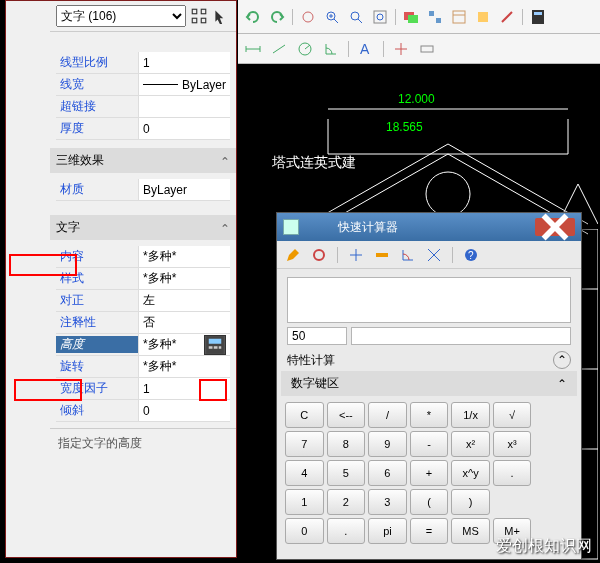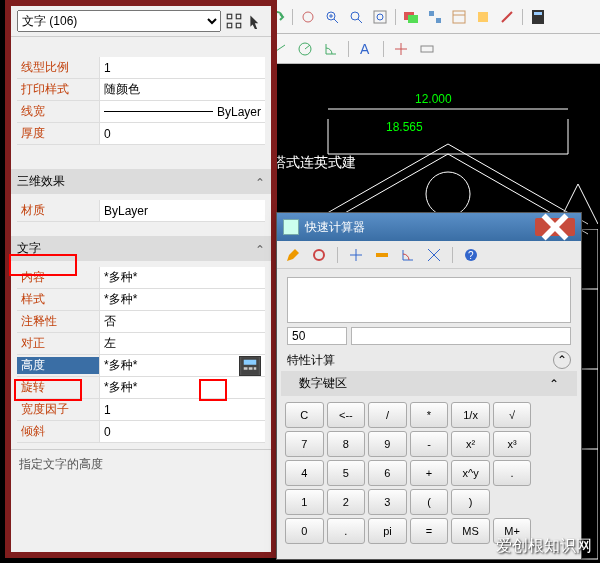--- a/index.html
+++ b/index.html
@@ -1,74 +1,74 @@
 <!DOCTYPE html>
 <html><head>
 <meta charset="utf-8">
 <style>
 * { box-sizing: border-box; margin: 0; padding: 0; font-family: "Microsoft YaHei", sans-serif; }
 body { background: #000; width: 600px; height: 563px; overflow: hidden; position: relative; font-size: 12px; }
 
 
-.panel { position: absolute; left: 5px; top: 0; width: 272px; height: 558px; background: #f0f0f0; border: 6px solid #7f1d1d; }
+.panel { position: absolute; left: 5px; top: 0; width: 232px; height: 558px; background: #f0f0f0; border: 1px solid #7f1d1d; padding-left: 44px; }
 .panel-header { display: flex; align-items: center; padding: 4px 6px; border-bottom: 1px solid #ccc; }
 .panel-header select { flex: 1; height: 22px; font-size: 12px; }
 .panel-header .hicon { width: 18px; height: 18px; margin-left: 4px; display: flex; align-items: center; justify-content: center; }
 
 .prop-grid { padding: 6px 6px 0 6px; }
 .prop-row { display: flex; height: 22px; border-bottom: 1px solid #ddd; align-items: center; }
-.prop-label { width: 82px; padding-left: 4px; color: #c2410c; }
+.prop-label { width: 82px; padding-left: 4px; color: #1d4ed8; }
 .prop-val { flex: 1; background: #fff; height: 100%; display: flex; align-items: center; padding: 0 4px; border-left: 1px solid #ddd; position: relative; }
 .prop-val input { width: 100%; border: none; outline: none; font-size: 12px; }
 .byline { width: 100%; display: flex; align-items: center; }
 .byline-line { flex: 1; height: 1px; background: #000; margin-right: 4px; }
 
 .section-head { background: #dcdcdc; padding: 4px 6px; font-weight: 500; display: flex; align-items: center; justify-content: space-between; }
 .chevup::after { content: "⌄"; transform: rotate(180deg); display: inline-block; color: #666; }
 
 .calc-btn { width: 22px; height: 20px; margin-left: auto; background: #555; border: 1px solid #333; display: flex; align-items: center; justify-content: center; color: #fff; font-size: 9px; }
 
 .red-box { position: absolute; border: 2px solid red; pointer-events: none; z-index: 10; }
 .rb1 { left: 9px; top: 254px; width: 68px; height: 22px; }
 .rb2 { left: 14px; top: 379px; width: 68px; height: 22px; }
 .rb3 { left: 199px; top: 379px; width: 28px; height: 22px; }
 .rb4 { left: 286px; top: 346px; width: 48px; height: 22px; }
 
 .row-sel { background: #3a6ea5 !important; color: #fff; }
 
-.highlight-row .prop-label { background: #3a6ea5; color: #fff; }
+.highlight-row .prop-label { background: #3a6ea5; color: #fff; font-style: italic; }
 
 .prop-hint { padding: 6px 8px; color: #555; border-top: 1px solid #ccc; margin-top: 6px; height: 40px; }
 
 
 .toolbar { position: absolute; left: 238px; top: 0; right: 0; height: 34px; background: #f5f5f5; border-bottom: 1px solid #bbb; display: flex; align-items: center; padding: 0 6px; gap: 6px; }
 .toolbar2 { position: absolute; left: 238px; top: 34px; right: 0; height: 30px; background: #f5f5f5; border-bottom: 1px solid #bbb; display: flex; align-items: center; padding: 0 6px; gap: 8px; }
 .tico { width: 18px; height: 18px; }
 
 
 .canvas { position: absolute; left: 238px; top: 64px; right: 0; bottom: 0; background: #000; }
 .dim-text { position: absolute; color: #0f0; font-size: 12px; }
 .roof { position: absolute; }
 .roof line, .roof rect, .roof polygon { stroke: #fff; stroke-width: 1; fill: none; }
 .building { position: absolute; }
 
 
 .qcalc { position: absolute; left: 276px; top: 212px; width: 306px; height: 348px; background: #eaeaea; border: 1px solid #555; box-shadow: 3px 3px 10px rgba(0,0,0,0.5); z-index: 20; }
-.qcalc-title { height: 28px; background: linear-gradient(#5a8fc7,#3a6ea5); display: flex; align-items: center; color: #fff; padding: 0 6px; }
+.qcalc-title { height: 28px; background: linear-gradient(#5a8fc7,#3a6ea5); display: flex; align-items: center; color: #fff; padding: 0 6px; gap: 33px; }
 .qcalc-title .t-ico { width: 16px; height: 16px; margin-right: 6px; background: #cfe; border: 1px solid #7aa; }
 .qcalc-title .close { margin-left: auto; width: 40px; height: 18px; background: #c74b3c; display: flex; align-items: center; justify-content: center; border-radius: 2px; }
 .qcalc-tools { height: 28px; display: flex; align-items: center; padding: 0 8px; gap: 10px; border-bottom: 1px solid #ccc; }
 .qtico { width: 16px; height: 16px; }
 .qcalc-input { margin: 8px 10px 4px 10px; height: 46px; background: #fff; border: 1px solid #b5b5b5; }
 .qcalc-result { margin: 0 10px 6px 10px; display: flex; }
 .qcalc-result input { width: 60px; height: 18px; font-size: 12px; border: 1px solid #b5b5b5; padding: 0 4px; }
 .qcalc-result .rest { flex: 1; height: 18px; background: #fff; border: 1px solid #b5b5b5; margin-left: 4px; }
 .q-label { margin: 0 10px 2px 10px; display: flex; justify-content: space-between; align-items: center; }
 .q-label .collapse { width: 18px; height: 18px; border: 1px solid #999; border-radius: 50%; display: flex; align-items: center; justify-content: center; }
-.keypad-head { background: #dcdcdc; padding: 4px 18px; display: flex; align-items: center; justify-content: space-between; margin: 0 4px; }
+.keypad-head { background: #dcdcdc; padding: 4px 10px; display: flex; align-items: center; justify-content: space-between; margin: 0 4px; }
 .keypad { display: grid; grid-template-columns: repeat(7, 1fr); gap: 3px; padding: 6px 8px; }
 .kbtn { height: 26px; background: linear-gradient(#fdfdfd,#e0e0e0); border: 1px solid #aaa; border-radius: 3px; display: flex; align-items: center; justify-content: center; font-size: 11px; }
 
 
 .wm { position: absolute; right: 8px; bottom: 6px; color: #fff; font-size: 16px; text-shadow: 1px 1px 2px #000; z-index: 30; }
 
 .sep { width: 1px; height: 16px; background: #bbb; }
 
 svg { display: block; }
 </style>
@@ -191,21 +191,21 @@
       </svg>
     </span>
   <span class="tico">
       <svg viewBox="0 0 18 18">
         <rect x="3" y="6" width="12" height="6" stroke="#888" fill="none"></rect>
       </svg>
     </span>
 </div>
 
 <div class="canvas">
-  <div class="dim-text" style="left:160px; top:28px;margin-left:17px;">12.000</div>
+  <div class="dim-text" style="left:160px; top:28px;">12.000</div>
   <div class="dim-text" style="left:148px; top:56px;">18.565</div>
   <div class="dim-text" style="left:34px; top:90px; color:#fff; font-size:14px;">塔式连英式建</div>
   <svg class="roof" style="left:30px; top:40px;" width="330" height="150">
     <line x1="60" y1="50" x2="300" y2="50" stroke="#0f0"></line>
     <line x1="60" y1="50" x2="60" y2="15" stroke="#0f0"></line>
     <line x1="300" y1="50" x2="300" y2="15" stroke="#0f0"></line>
     <line x1="60" y1="5" x2="300" y2="5" stroke="#0f0"></line>
     <polyline points="40,120 180,40 320,120" stroke="#fff" fill="none"></polyline>
     <polyline points="40,130 180,50 320,130" stroke="#fff" fill="none"></polyline>
     <circle cx="180" cy="90" r="22" stroke="#fff" fill="none"></circle>
@@ -248,43 +248,43 @@
   </div>
 
   <div class="prop-grid" style="margin-top:14px;">
     <div class="prop-row">
       <div class="prop-label">线型比例</div>
       <div class="prop-val">
           <input value="1" style="">
         </div>
     </div>
     <div class="prop-row">
-      <div class="prop-label">打印样式</div>
-      <div class="prop-val">
-          <span>随颜色</span>
-        </div>
-    </div>
-    <div class="prop-row">
       <div class="prop-label">线宽</div>
       <div class="prop-val">
           <span class="byline">
             <span class="byline-line"></span>
             <span>ByLayer</span>
           </span>
         </div>
     </div>
     <div class="prop-row">
+      <div class="prop-label">超链接</div>
+      <div class="prop-val">
+          <input value="" style="">
+        </div>
+    </div>
+    <div class="prop-row">
       <div class="prop-label">厚度</div>
       <div class="prop-val">
           <input value="0" style="">
         </div>
     </div>
   </div>
 
-  <div class="section-head" style="margin-top:24px;">
+  <div class="section-head" style="margin-top:8px;">
     <span>三维效果</span>
     <span class="chevup"></span>
   </div>
   <div class="prop-grid">
     <div class="prop-row">
       <div class="prop-label">材质</div>
       <div class="prop-val">
           <span>ByLayer</span>
         </div>
     </div>
@@ -301,29 +301,29 @@
           <span>*多种*</span>
         </div>
     </div>
     <div class="prop-row">
       <div class="prop-label">样式</div>
       <div class="prop-val">
           <span>*多种*</span>
         </div>
     </div>
     <div class="prop-row">
+      <div class="prop-label">对正</div>
+      <div class="prop-val">
+          <span>左</span>
+        </div>
+    </div>
+    <div class="prop-row">
       <div class="prop-label">注释性</div>
       <div class="prop-val">
           <span>否</span>
-        </div>
-    </div>
-    <div class="prop-row">
-      <div class="prop-label">对正</div>
-      <div class="prop-val">
-          <span>左</span>
         </div>
     </div>
     <div class="prop-row highlight-row">
       <div class="prop-label row-sel">高度</div>
       <div class="prop-val">
         <span>*多种*</span>
         <div class="calc-btn">
           <svg viewBox="0 0 16 16">
               <rect x="1" y="1" width="14" height="14" fill="#444"></rect>
               <rect x="3" y="3" width="10" height="4" fill="#8cf"></rect>

